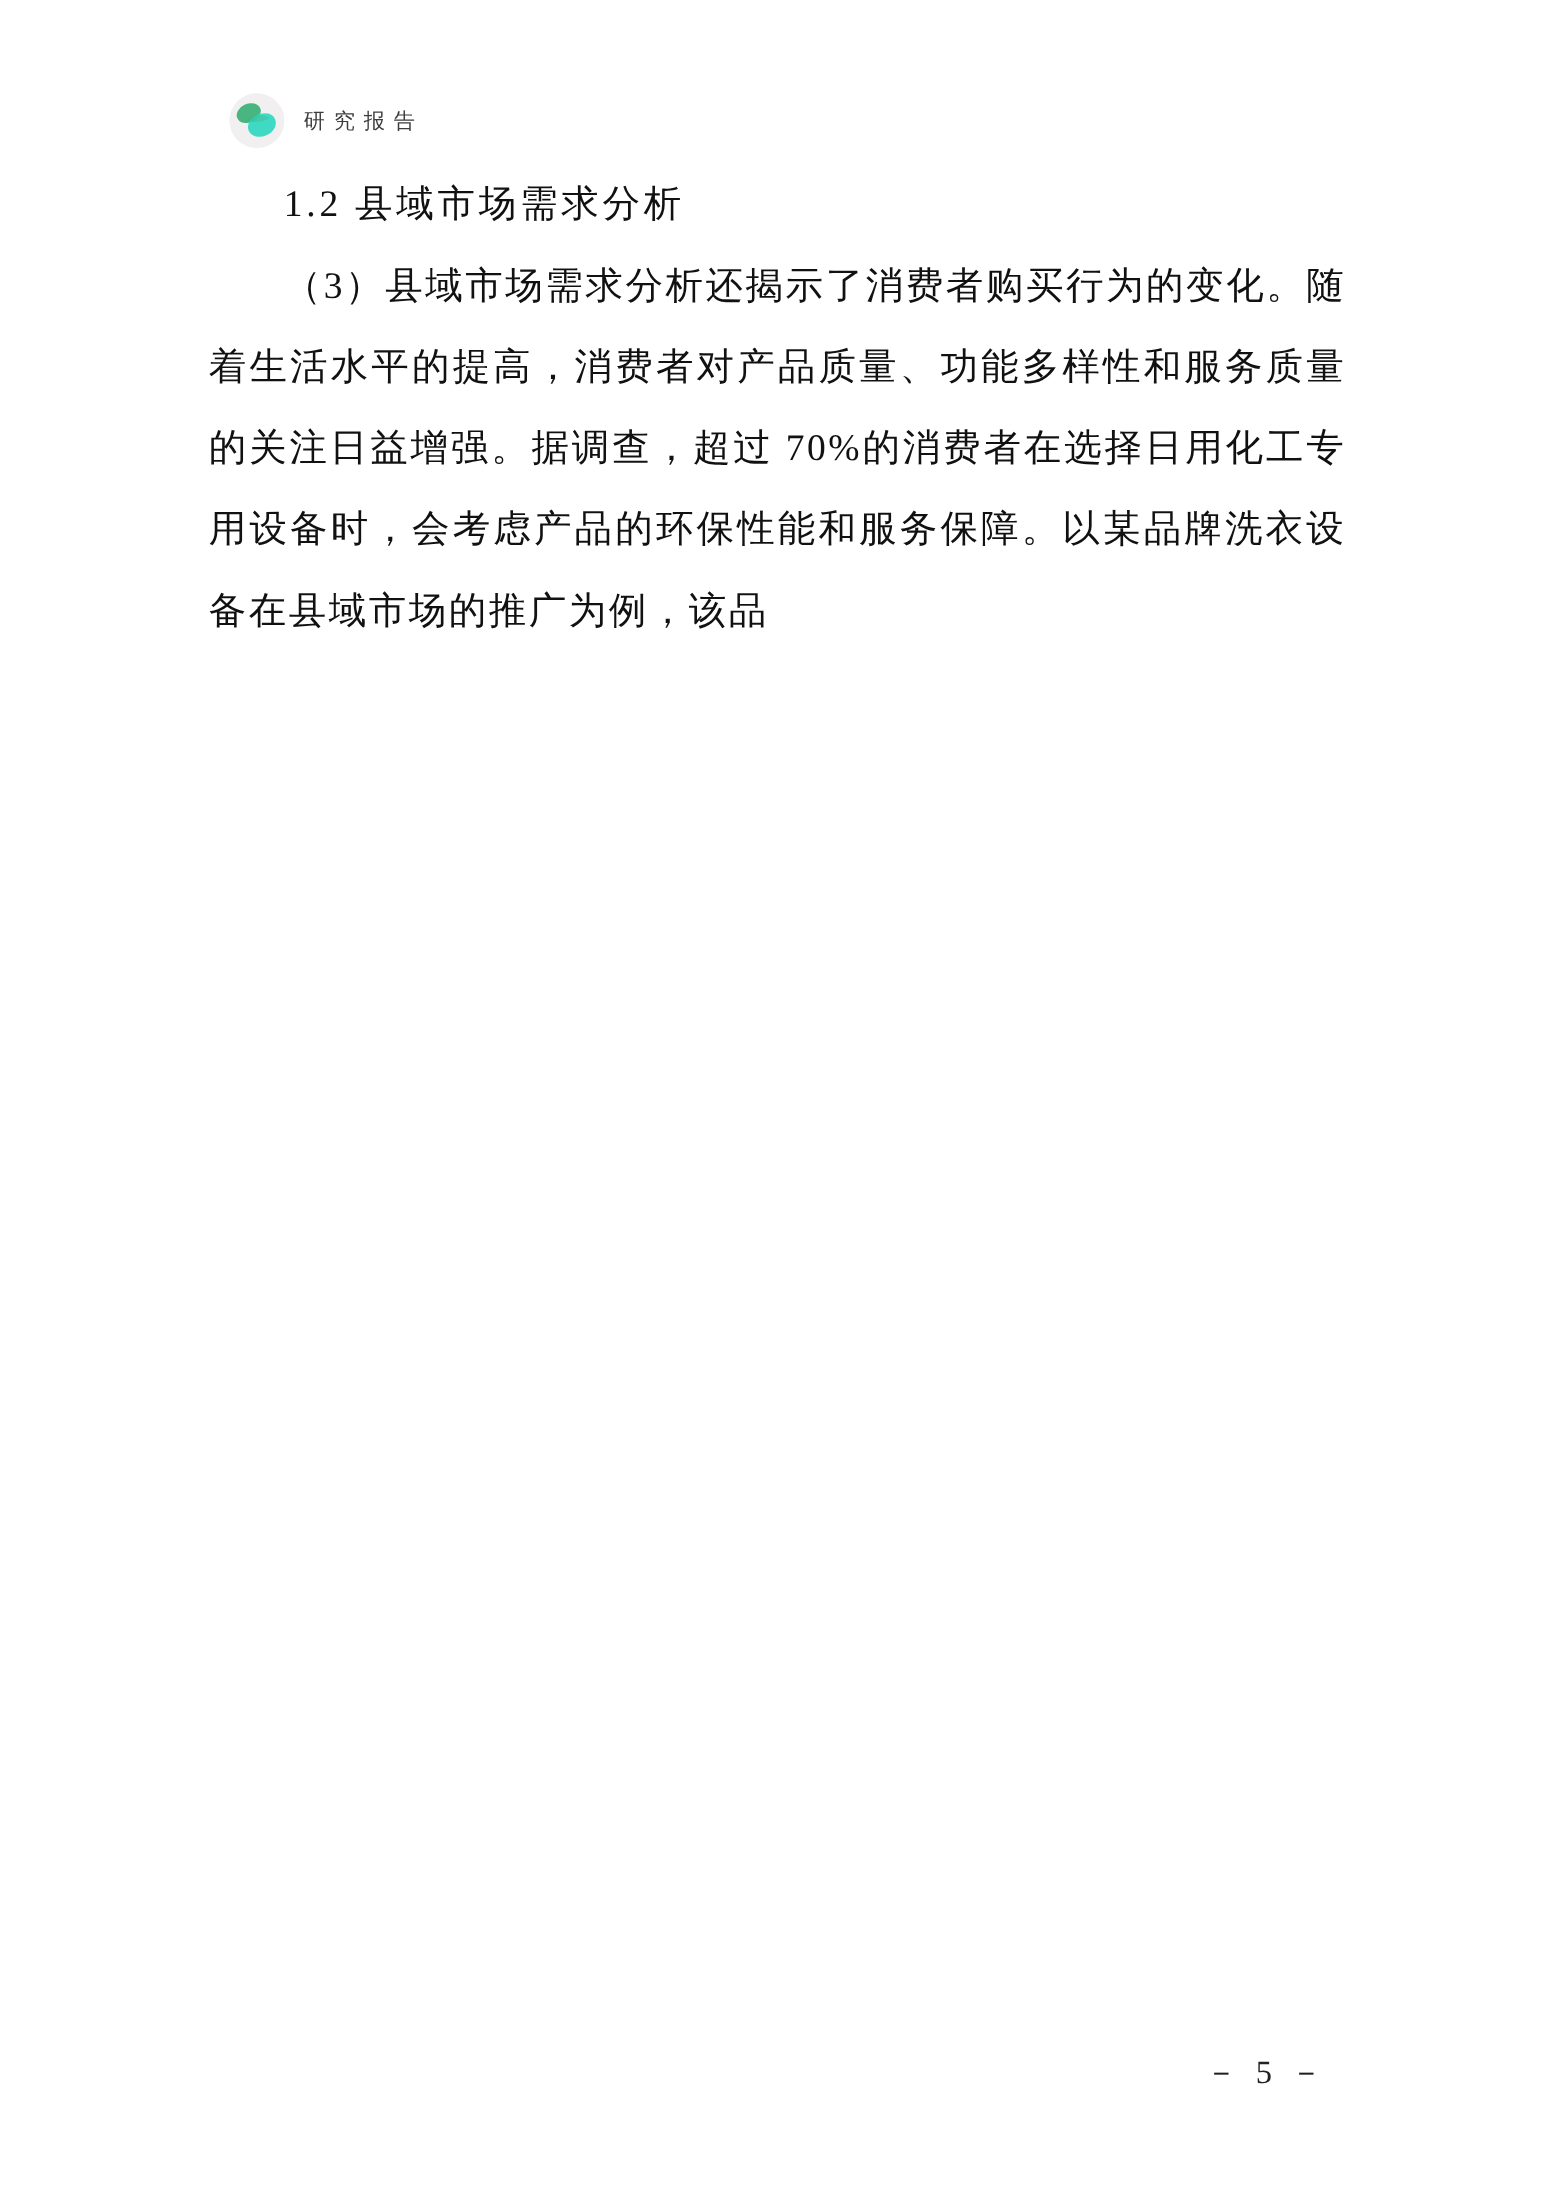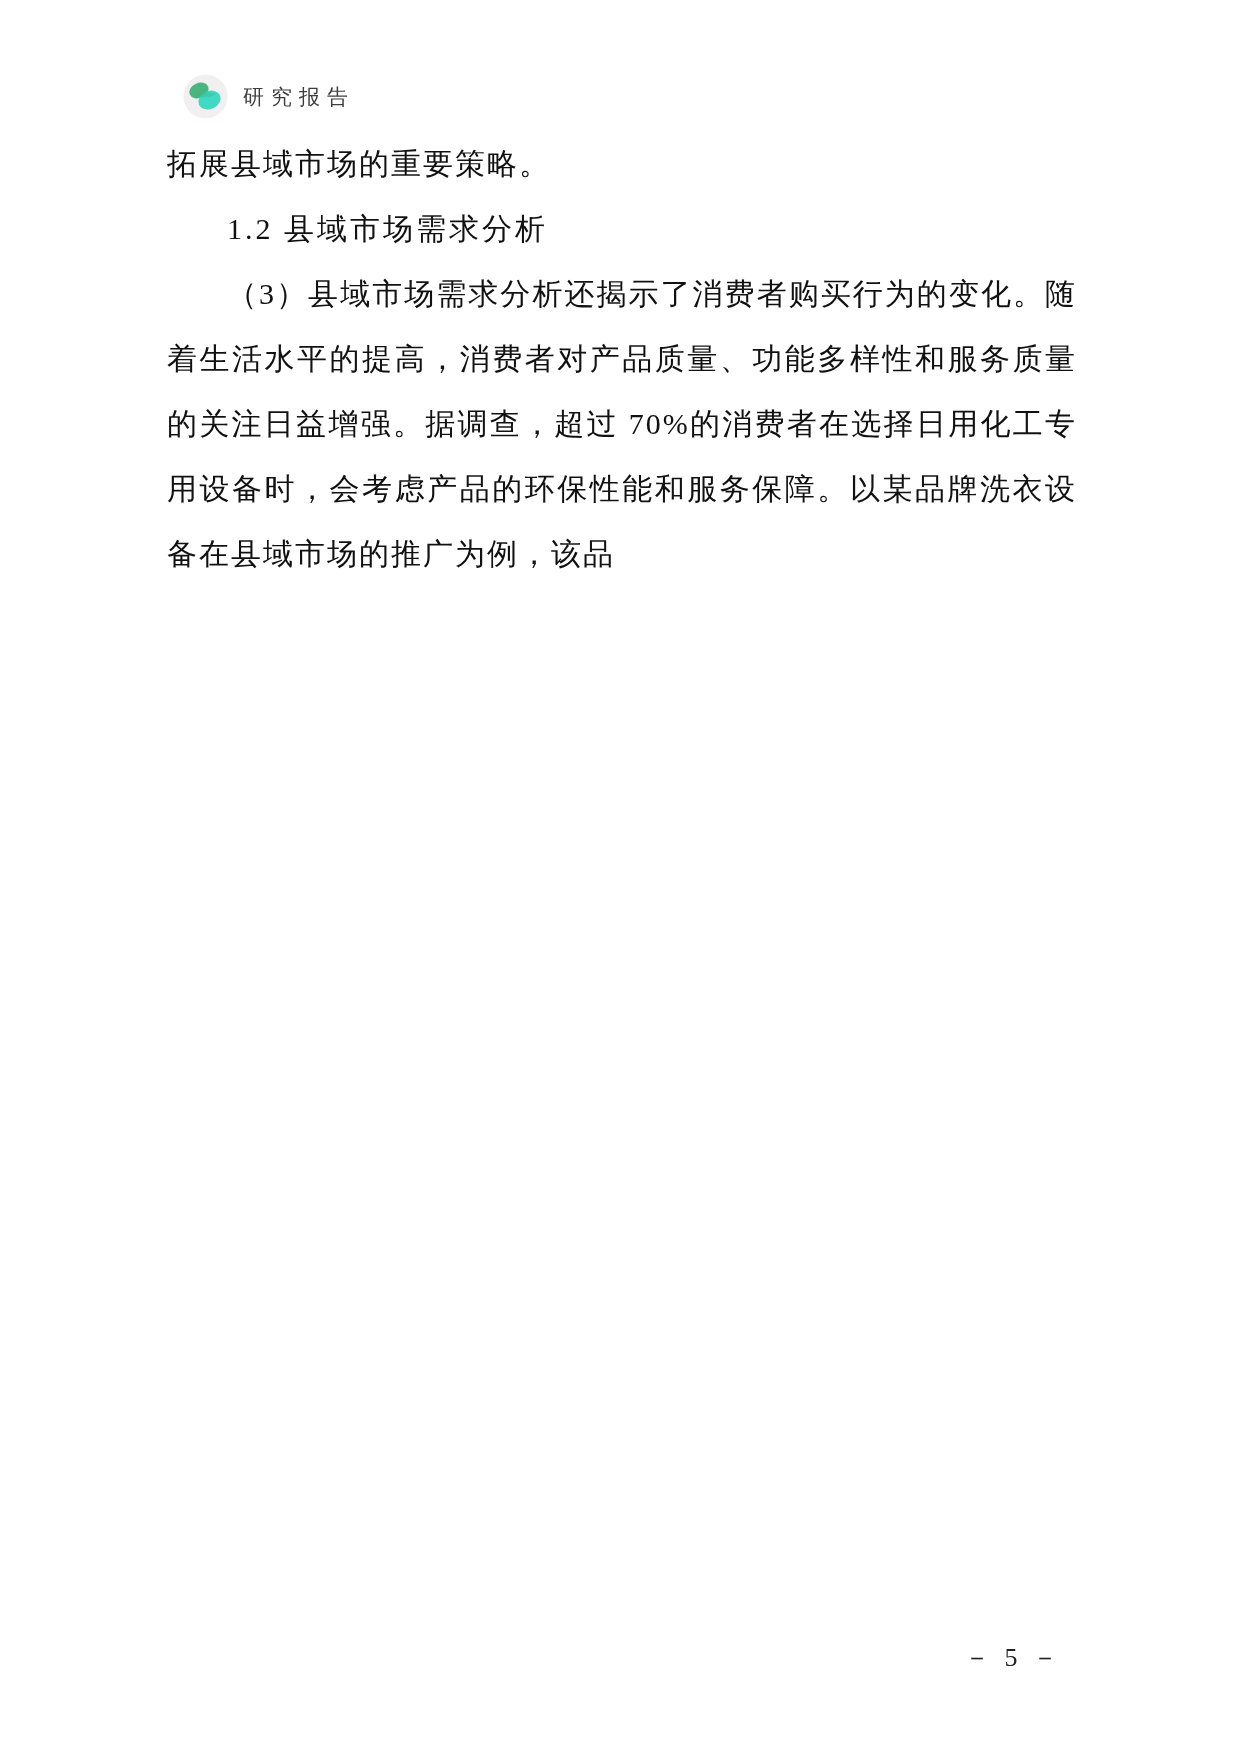--- a/index.html
+++ b/index.html
@@ -25,21 +25,21 @@
     display: flex;
     align-items: center;
     gap: 15px;
   }
   .brand-icon {
     width: 45px;
     height: 45px;
     display: inline-block;
   }
   .brand-text {
-    font-size: 21px;
+    font-size: 17px;
     letter-spacing: 7px;
     color: #3d3d3d;
   }
   
   .doc {
     position: absolute;
     left: 167px;
     top: 131px;
     width: 910px;
     font-size: 30px;
@@ -83,21 +83,20 @@
         <circle cx="22.5" cy="22.5" r="22" fill="#f1efef"></circle>
         <ellipse cx="16" cy="16.5" rx="10" ry="7.5" transform="rotate(-24 16 16.5)" opacity="0.95" fill="#3fb27b"></ellipse>
         <ellipse cx="26.5" cy="26" rx="11.5" ry="9" transform="rotate(-24 26.5 26)" opacity="0.92" fill="#31d8c0"></ellipse>
         <path d="M13 22 Q 22 15 33 20 Q 24 26 13 22 Z" opacity="0.35" fill="#3fb27b"></path>
       </svg>
     </span>
     <span class="brand-text">研究报告</span>
   </header>
 
   <main class="doc">
-    <p>拓展县域市场的重要策略。</p>
 
     <h2 class="section-heading">1.2 县域市场需求分析</h2>
 
 
 
     <p class="para-indent">（3）县域市场需求分析还揭示了消费者购买行为的变化。随着生活水平的提高，消费者对产品质量、功能多样性和服务质量的关注日益增强。据调查，超过 70%的消费者在选择日用化工专用设备时，会考虑产品的环保性能和服务保障。以某品牌洗衣设备在县域市场的推广为例，该品</p>
   </main>
 
   <footer class="page-footer">
     <span>－ 5 －</span>

